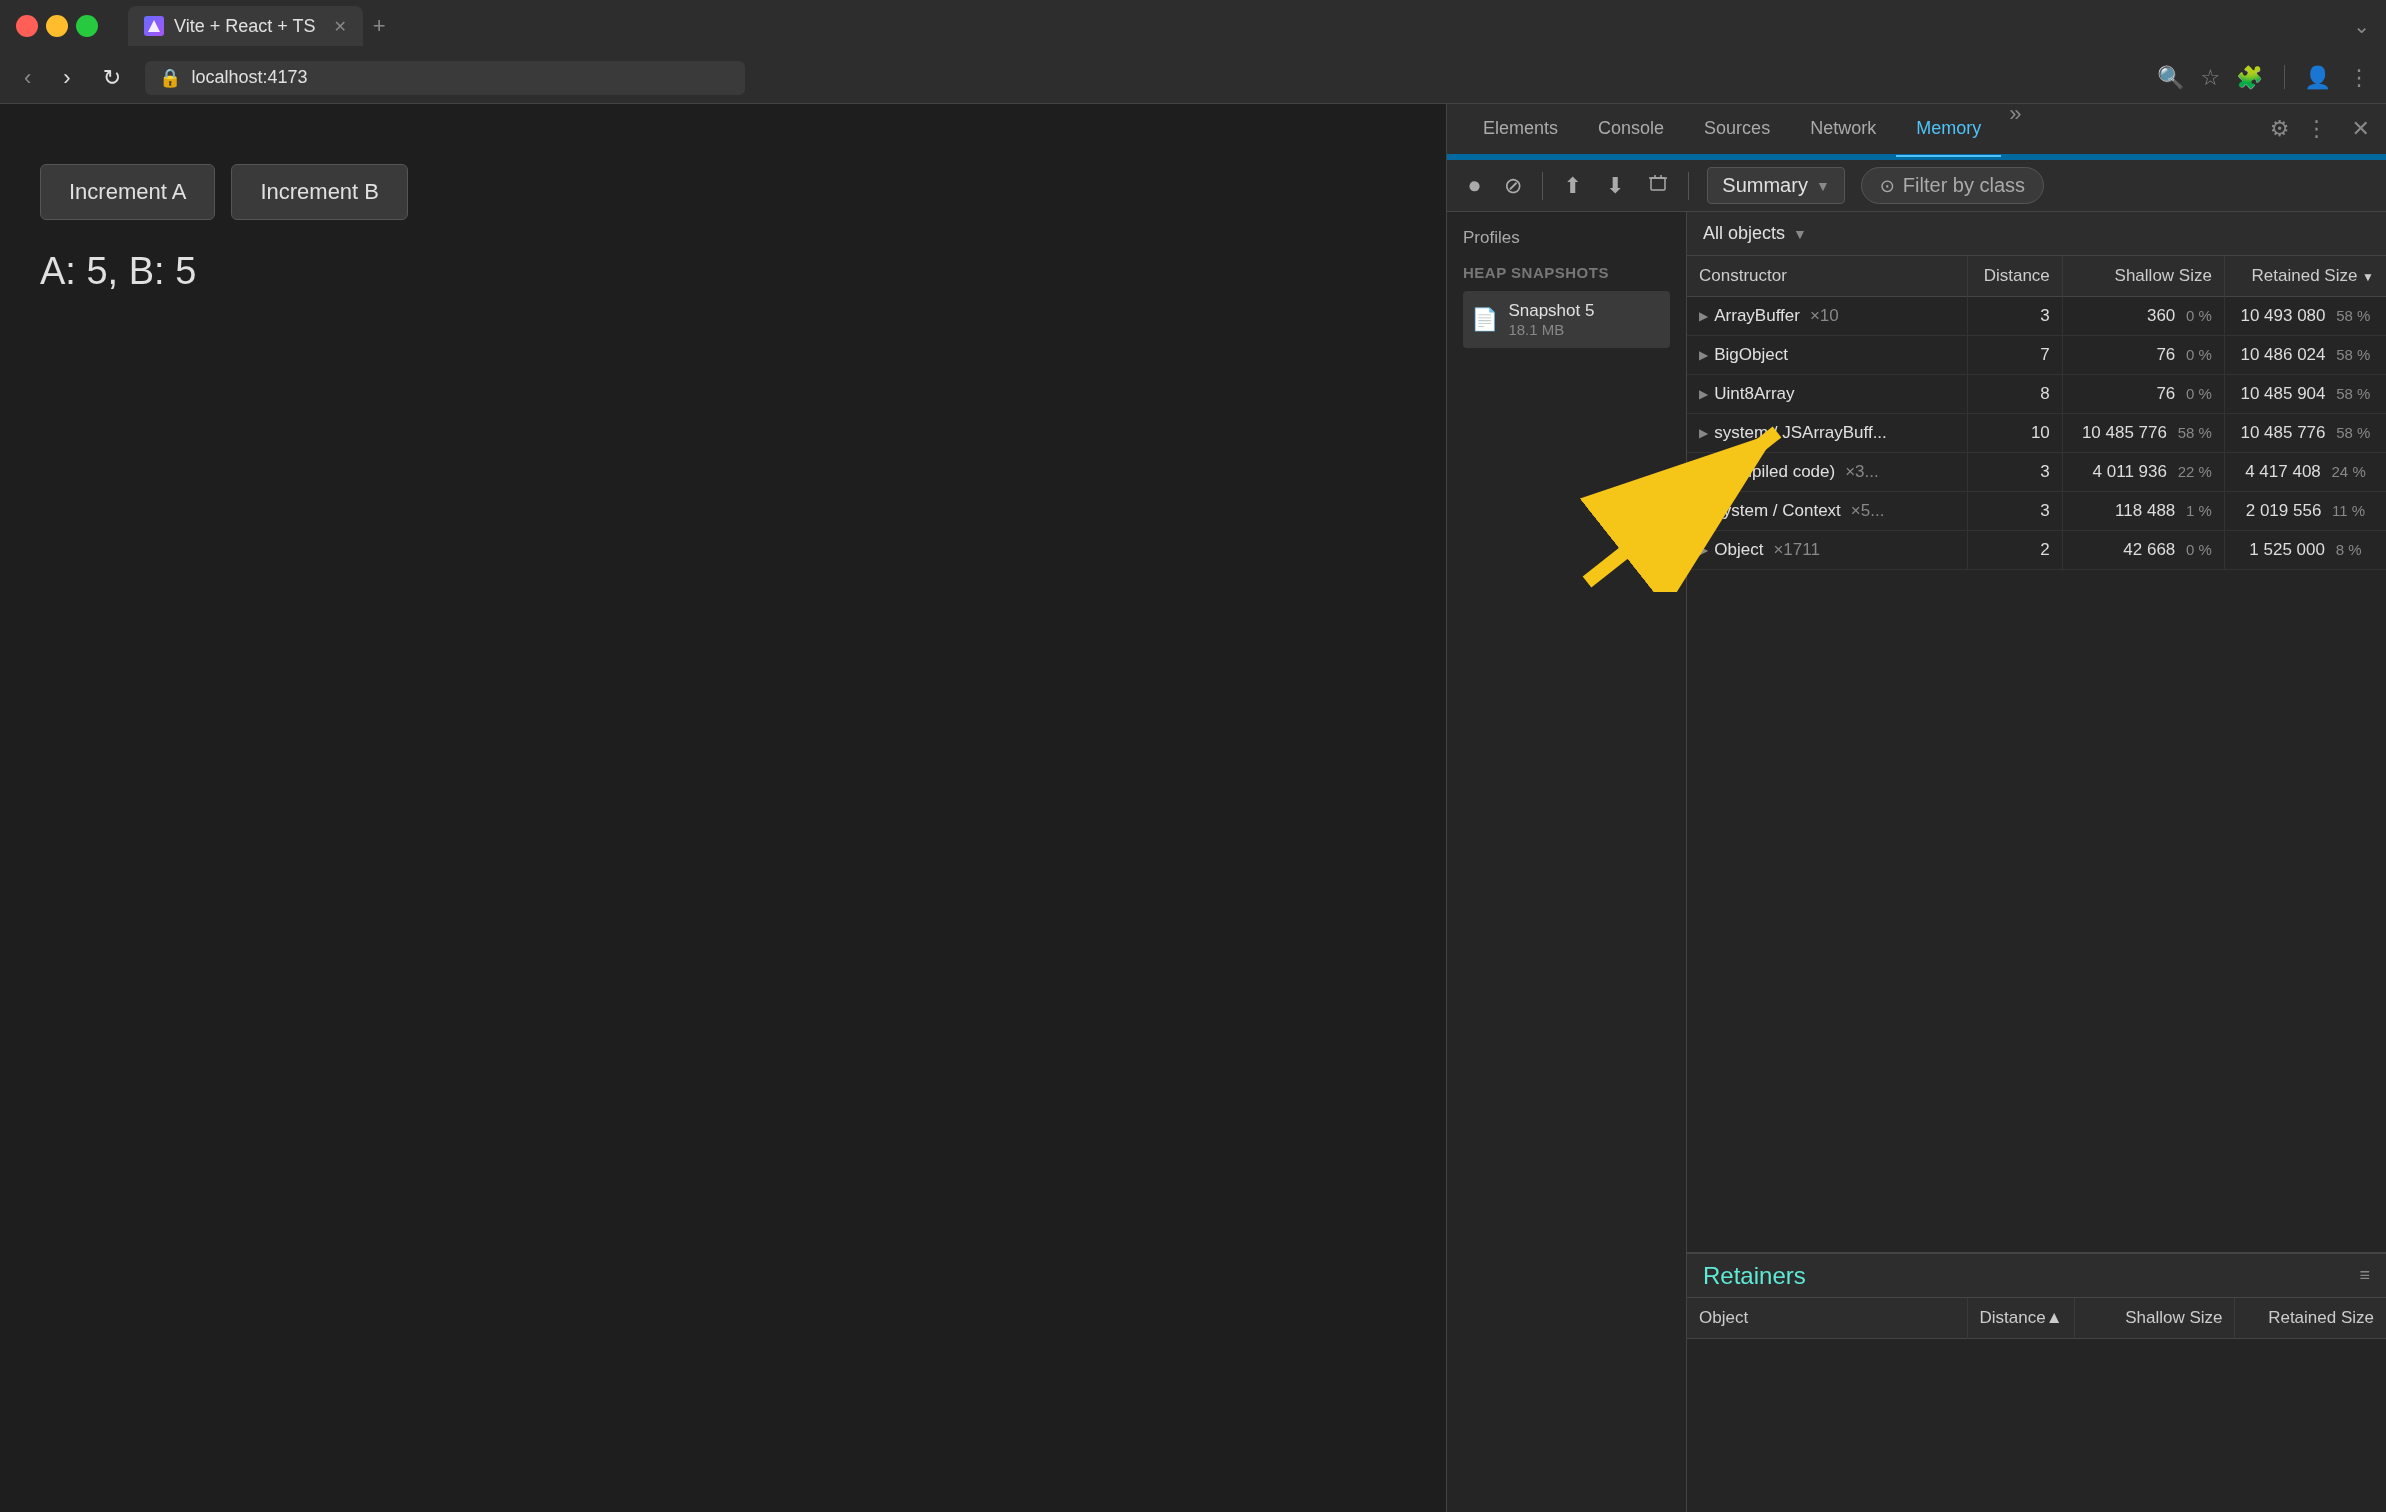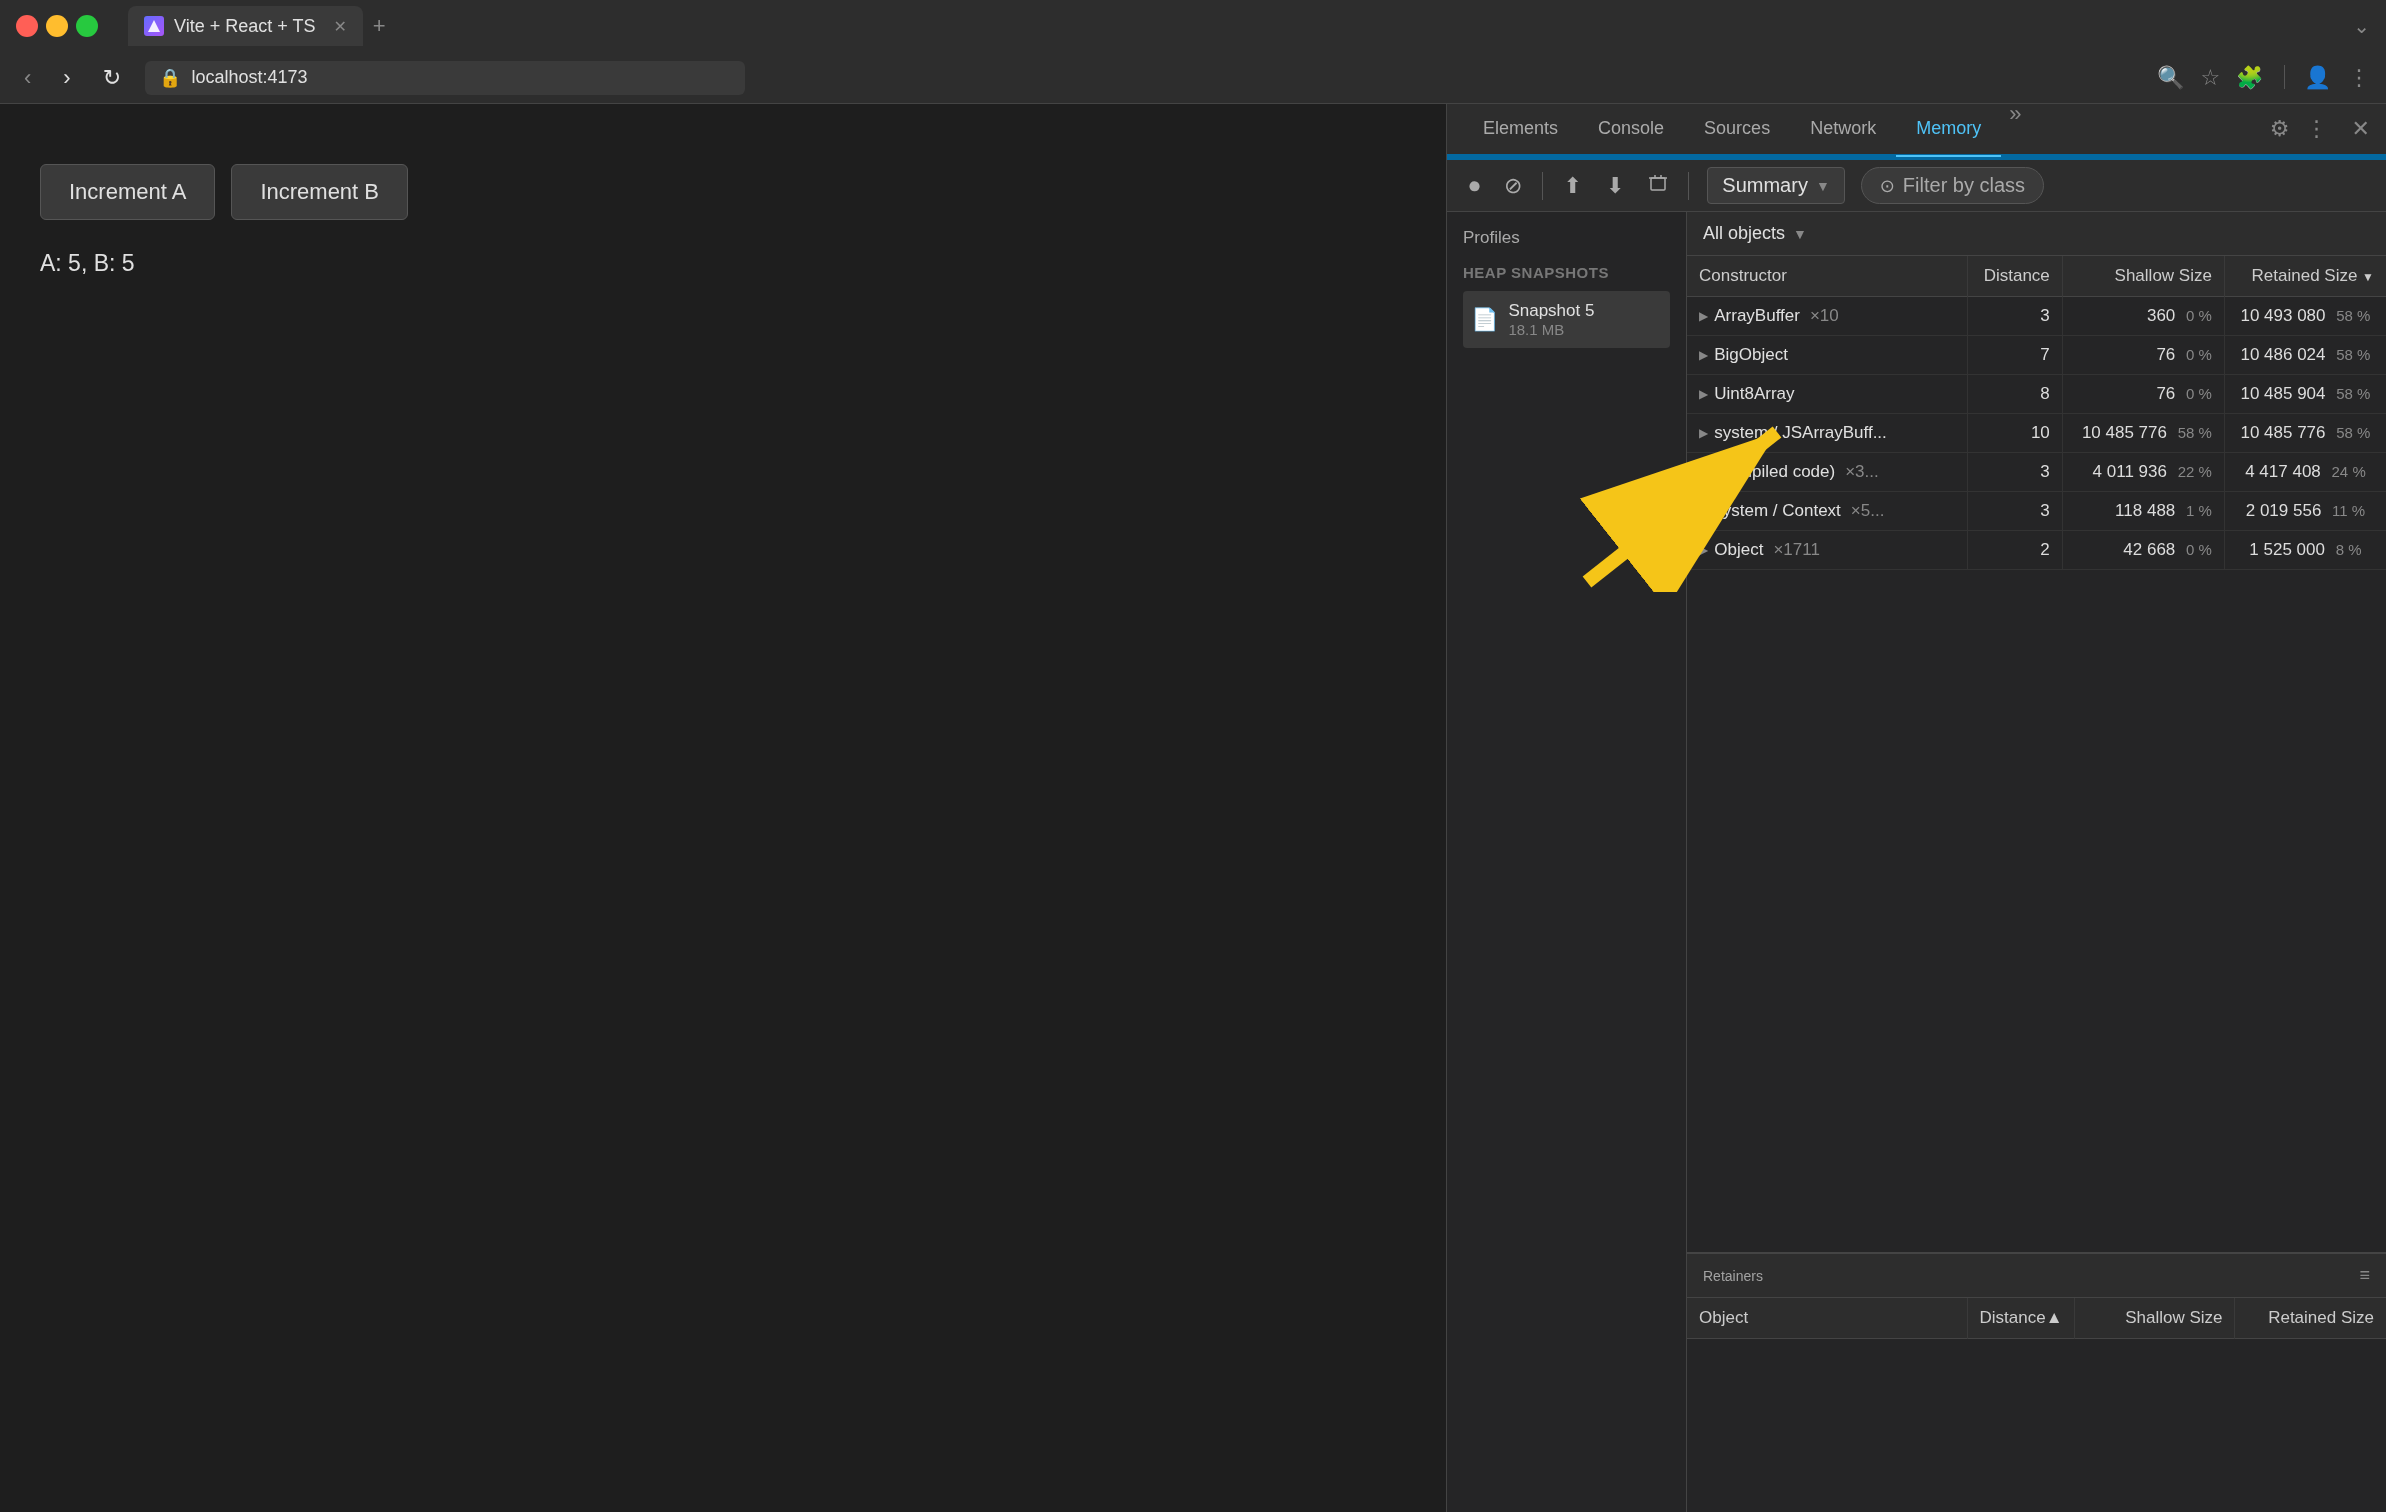--- a/index.html
+++ b/index.html
@@ -33,21 +33,21 @@
     .nav-action { cursor: pointer; }
 
     
     .main-content { display: flex; width: 100%; height: calc(1512px - 104px); }
 
     
     .page-content { flex: 1; background: #1e1e1e; padding: 60px 40px; }
     .btn-row { display: flex; gap: 16px; margin-bottom: 20px; }
     .page-btn { background: #3a3a3a; color: #e0e0e0; border: 1px solid #555; border-radius: 6px; padding: 14px 28px; font-size: 22px; cursor: pointer; }
     .btn-row-single { margin-bottom: 30px; }
-    .page-label { color: #e0e0e0; font-size: 23px; margin-top: 30px; }
+    .page-label { color: #e0e0e0; font-size: 38px; margin-top: 30px; }
 
     
     .devtools { width: 940px; background: #252526; border-left: 1px solid #444; display: flex; flex-direction: column; }
 
     
     .devtools-toolbar { display: flex; align-items: center; background: #2d2d2d; border-bottom: 6px solid #0369a1; padding: 0 16px; height: 56px; gap: 48px; }
     .devtools-tabs { display: flex; gap: 0; flex: 1; }
     .devtools-tab { color: #aaa; font-size: 18px; padding: 0 20px; height: 56px; display: flex; align-items: center; cursor: pointer; border-bottom: 2px solid transparent; }
     .devtools-tab.active { color: #4fc3f7; border-bottom: 2px solid #4fc3f7; }
     .devtools-tab-more { color: #888; font-size: 22px; margin-left: 8px; cursor: pointer; }
@@ -98,21 +98,21 @@
     .td-constructor { display: flex; align-items: center; gap: 6px; }
     .expand-arrow { color: #888; font-size: 12px; cursor: pointer; }
     .constructor-name { color: #e0e0e0; }
     .constructor-count { color: #888; margin-left: 4px; }
     .td-right { text-align: right; }
     .td-percent { color: #888; margin-left: 6px; font-size: 15px; }
 
     
     .retainers-section { border-top: 2px solid #444; height: 260px; display: flex; flex-direction: column; }
     .retainers-header { display: flex; align-items: center; padding: 0 16px; height: 44px; background: #2d2d2d; border-bottom: 1px solid #444; }
-    .retainers-title { color: #a3a3a3; font-size: 14px; flex: 1; }
+    .retainers-title { color: #5eead4; font-size: 24px; flex: 1; }
     .retainers-menu { color: #888; font-size: 18px; cursor: pointer; }
     .retainers-table { flex: 1; overflow: auto; }
     .retainers-table table thead th { color: #ccc; font-size: 17px; }
 
     
     .devtools-inner { position: relative; display: flex; flex: 1; overflow: hidden; }
   </style>
 </head>
 <body>
 

